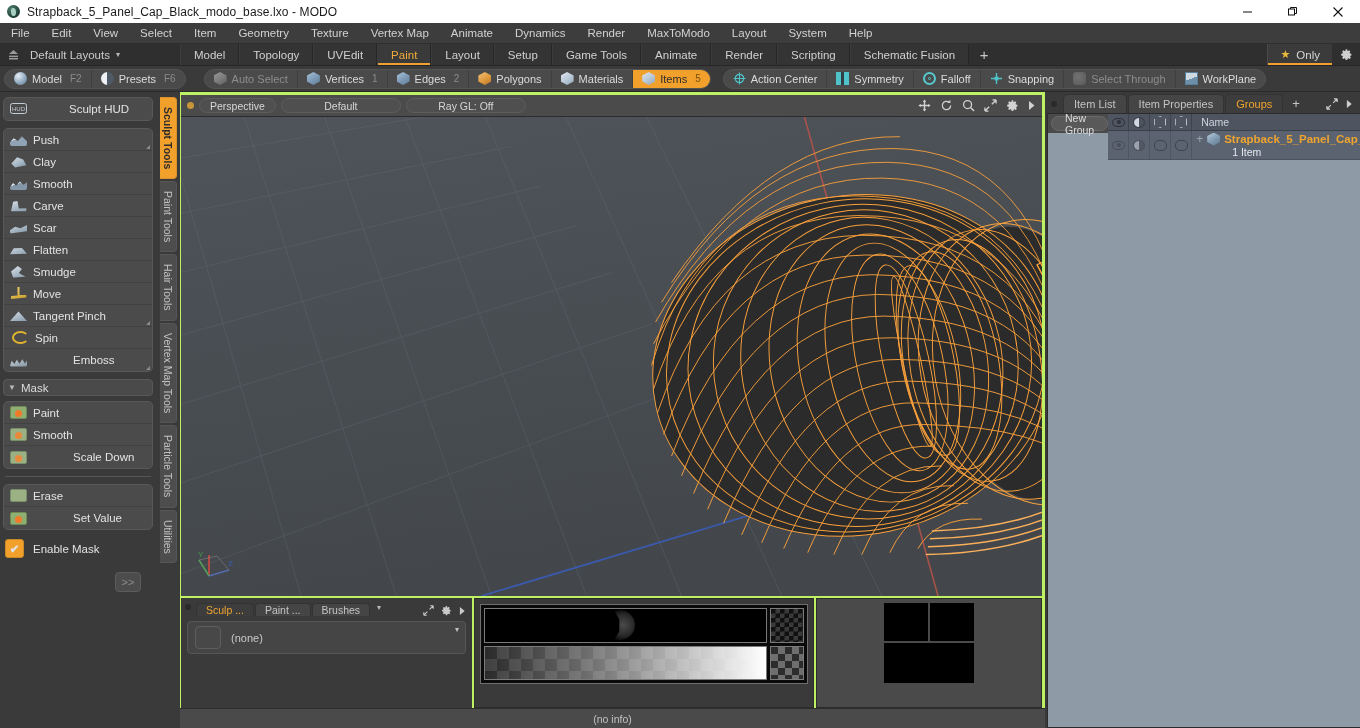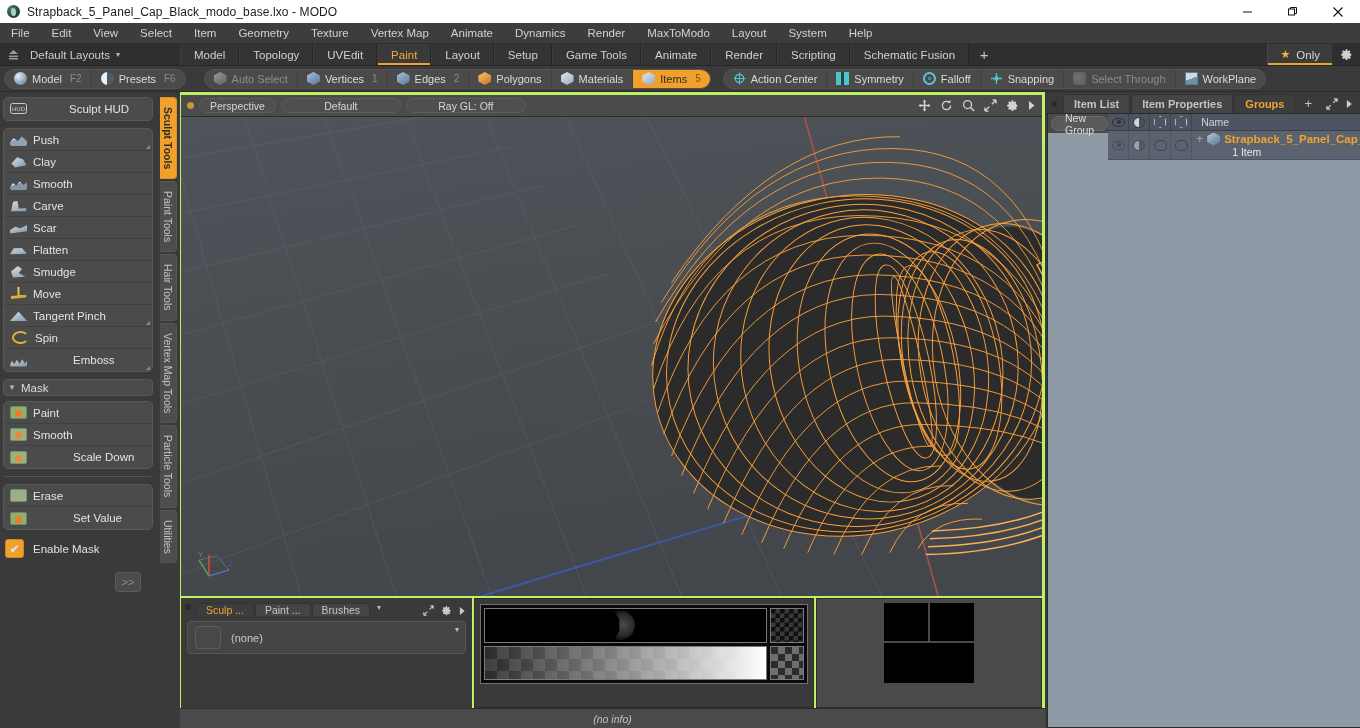--- a/index.html
+++ b/index.html
@@ -259,32 +259,31 @@
   }
 
   .bp-right { flex: 1 1 auto; background: #4a4a4a; border: 1px solid #2c2c2c; display:flex; align-items:flex-start; justify-content:center; padding-top: 4px; }
   .quad { width: 90px; }
   .quad .r1 { display: flex; gap: 2px; }
   .quad .cell { background: #000; height: 38px; flex: 1 1 0; }
   .quad .r2 { height: 40px; background: #000; margin-top: 2px; }
 
   .statusbar {
     height: 20px; flex: 0 0 20px; background: #4a4a4a; border-top: 1px solid #2e2e2e;
-    display: flex; align-items: center; justify-content: center; font-size: 10.5px; color: #c0c0c0; font-style: italic;
+    display: flex; align-items: center; justify-content: center; font-size: 10.5px; color: #c0c0c0;
   }
 
   
   .rightcol { width: 315px; flex: 0 0 315px; display: flex; flex-direction: column; background: #3a3a3a; padding: 2px 0 0 2px; }
   .rc-tabs { height: 19px; display: flex; align-items: stretch; padding-left: 4px; }
   .rc-dot { width: 6px; height: 6px; border-radius: 50%; background: #2a2a2a; align-self:center; margin-right: 6px; }
   .rc-tab {
     padding: 0 10px; display:flex; align-items:center; font-size: 11px; color: #c4c4c4;
     background: #454545; border: 1px solid #333; border-bottom:none; border-radius: 5px 5px 0 0; margin-right: 1px;
     white-space:nowrap;
-    font-weight:bold;
   }
   .rc-tab.sel { color: #efa42e; background: #3d3d3d; }
   .rc-plus { padding: 0 8px; display:flex; align-items:center; color:#c8c8c8; font-size:13px; }
   .rc-right { margin-left:auto; display:flex; align-items:center; gap:8px; padding-right:7px; color:#cfcfcf; }
 
   .rc-panel { flex: 1 1 auto; background: #8e9aa6; border: 1px solid #2b2b2b; display: flex; flex-direction: row; min-height:0; }
   .rc-newgroup { height: 19px; background: #4a4a4a; display: flex; align-items: center; padding-left: 3px; }
   .ng-pill {
     height: 15px; padding: 0 13px; background: #595959; border: 1px solid #6a6a6a; border-radius: 8px;
     color: #dcdcdc; font-size: 10.5px; display:flex; align-items:center;

